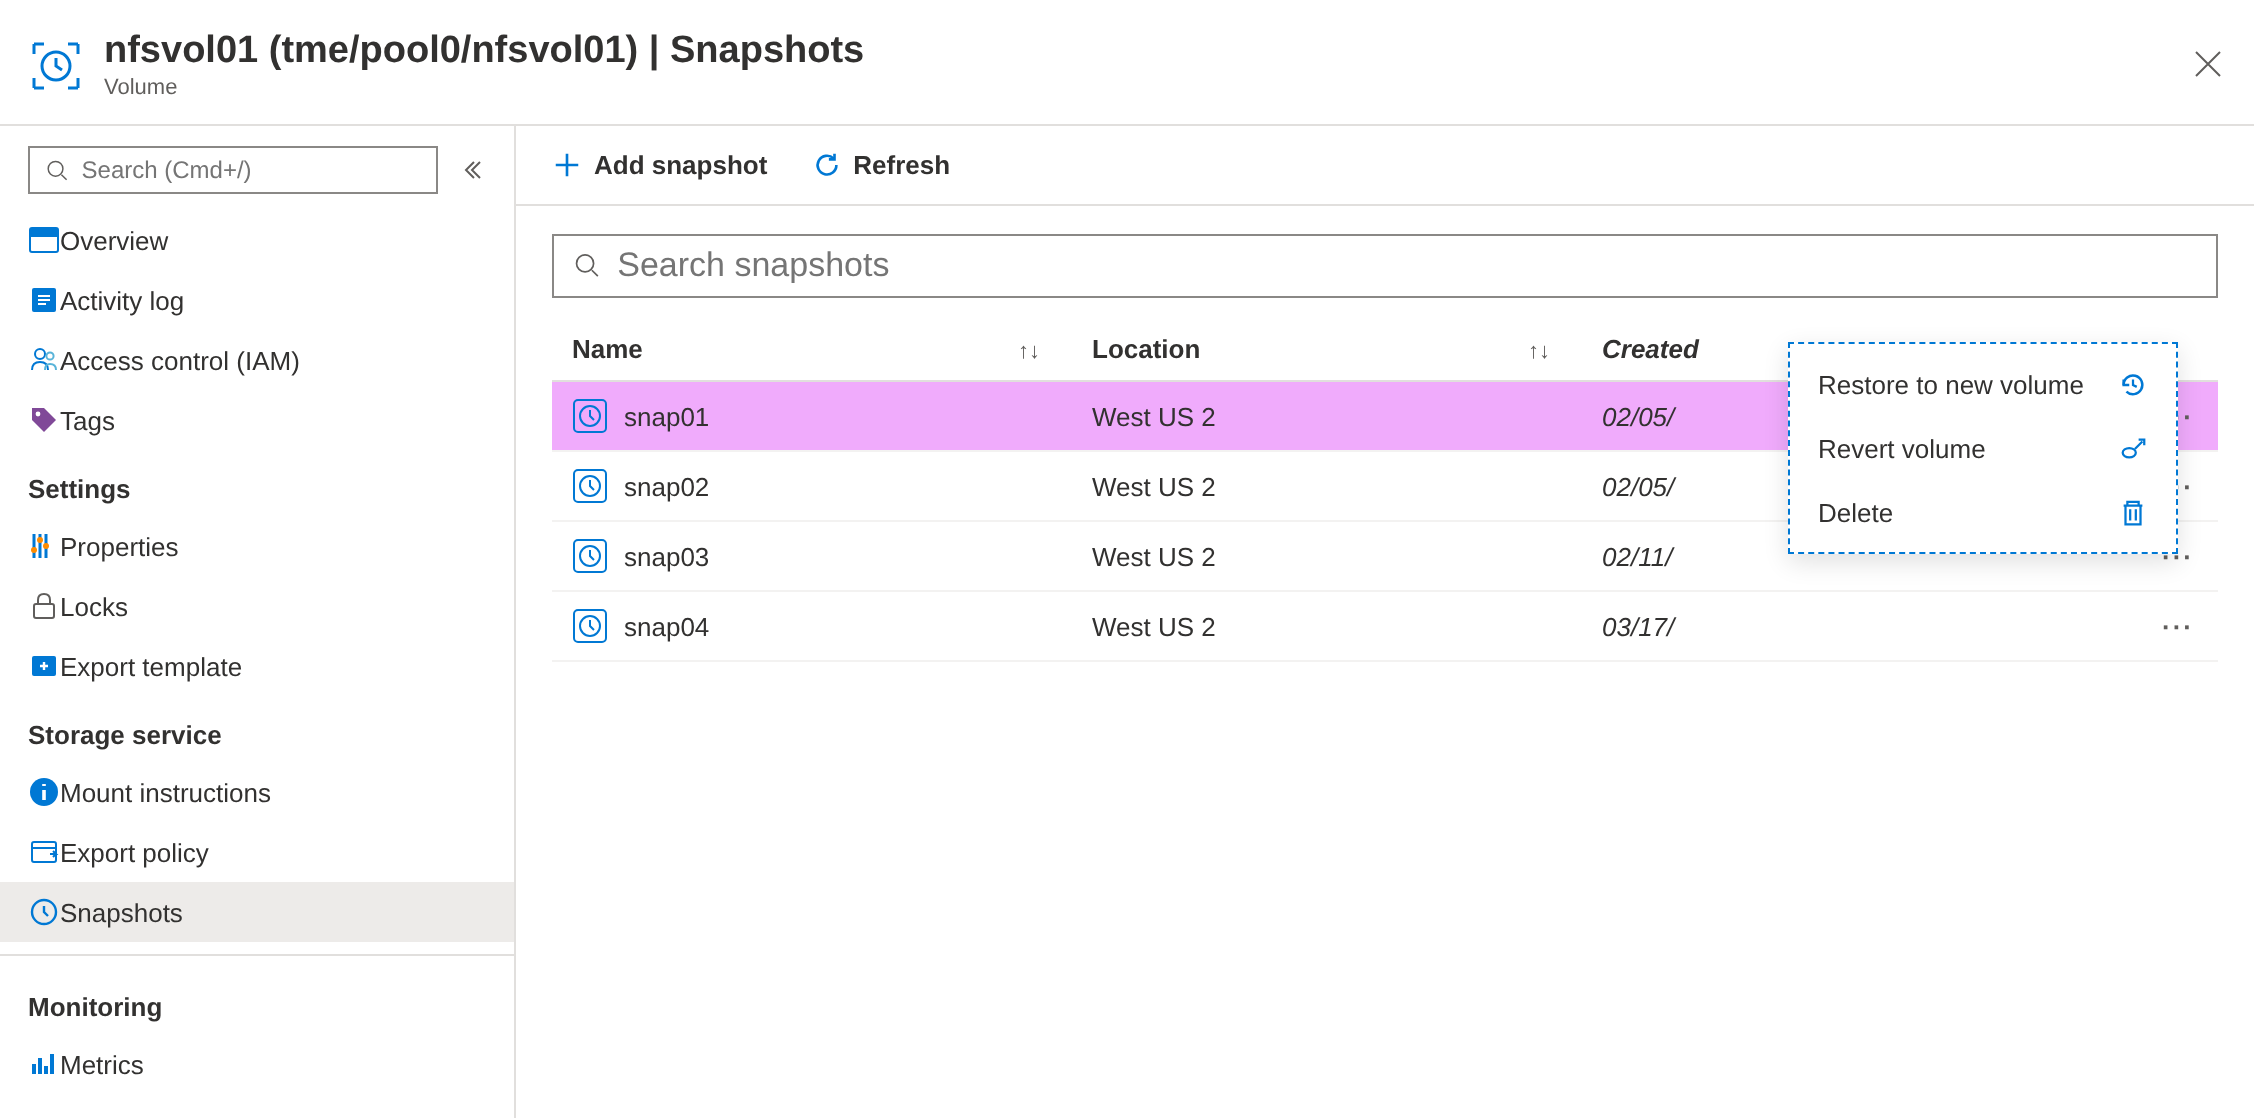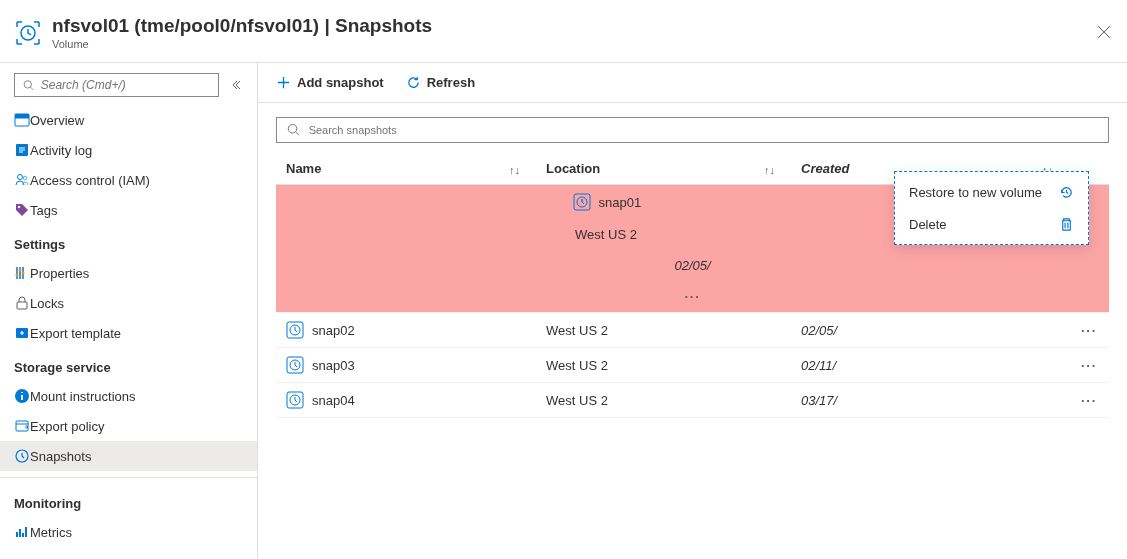--- a/index.html
+++ b/index.html
@@ -11,50 +11,50 @@
     .header-text { flex: 1; }
     .header-title { font-size: 19px; font-weight: 600; line-height: 24px; }
     .header-sub { font-size: 11px; color: #605e5c; margin-top: 0px; }
     .header-close { font-size: 18px; color: #605e5c; cursor: pointer; padding: 4px 8px; }
 
     
     .body-wrap { display: flex; height: calc(559px - 53px); }
     .sidebar { width: 258px; border-right: 1px solid #e1dfdd; display: flex; flex-direction: column; overflow-y: auto; }
     .search-row { display: flex; align-items: center; padding: 10px 12px 8px 14px; gap: 8px; }
     .search-box { flex: 1; display: flex; align-items: center; border: 1px solid #8a8886; padding: 4px 8px; height: 24px; }
-    .search-box input { border: none; outline: none; font-size: 12px; color: #ef4444; width: 100%; font-style: italic; }
+    .search-box input { border: none; outline: none; font-size: 12px; color: #ef4444; width: 100%; }
     .chevron-collapse { font-size: 11px; color: #605e5c; cursor: pointer; padding: 2px 4px; }
 
     .nav-item { display: flex; align-items: center; padding: 7px 14px; cursor: pointer; font-size: 13px; }
     .nav-item.selected { background: #edebe9; }
     .nav-icon { width: 16px; height: 16px; display: flex; align-items: center; justify-content: center; flex-shrink: 0; }
     .nav-section { font-weight: 600; padding: 12px 14px 6px 14px; font-size: 13px; }
     .nav-divider { height: 1px; background: #e1dfdd; margin: 6px 0; }
 
     
     .main { flex: 1; display: flex; flex-direction: column; }
     .toolbar { display: flex; align-items: center; padding: 12px 18px; gap: 22px; border-bottom: 1px solid #e1dfdd; font-weight: bold; }
     .toolbar-btn { display: flex; align-items: center; gap: 6px; cursor: pointer; font-size: 13px; }
     .toolbar-icon { color: #0078d4; display: flex; }
 
     .content { padding: 14px 18px; position: relative; }
     .search-snap { display: flex; align-items: center; border: 1px solid #8a8886; padding: 5px 10px; margin-bottom: 10px; }
-    .search-snap input { border: none; outline: none; font-size: 11px; color: #b91c1c; width: 100%; }
+    .search-snap input { border: none; outline: none; font-size: 17px; color: #b91c1c; width: 100%; }
 
     .table { width: 100%; }
     .table-header { display: flex; border-bottom: 1px solid #e1dfdd; }
     .th { padding: 8px 10px; font-weight: 600; font-size: 13px; display: flex; align-items: flex-end; }
     .col-name { width: 260px; }
     .col-loc { width: 255px; }
     .col-created { flex: 1; font-style: italic; }
     .col-menu { width: 40px; justify-content: center; }
     .sort-icon { margin-left: auto; color: #605e5c; font-size: 11px; padding-right: 6px; }
 
     .table-row { display: flex; border-bottom: 1px solid #f3f2f1; align-items: center; }
-    .table-row.selected { background: #fca5a5; flex-direction: column; }
+    .table-row.selected { background: #f0abfc; }
     .td { padding: 8px 10px; font-size: 13px; display: flex; align-items: center; gap: 8px; }
     .row-menu { color: #605e5c; cursor: pointer; letter-spacing: 1px; font-weight: bold; }
 
     
     .context-menu { position: absolute; top: 68px; right: 38px; width: 195px; background: #fff; border: 1px dashed #0078d4; box-shadow: 0 4px 12px rgba(0,0,0,0.12); z-index: 10; padding: 4px 0; }
     .cm-item { display: flex; align-items: flex-end; justify-content: space-between; padding: 8px 14px; cursor: pointer; font-size: 13px; }
     .cm-icon { width: 16px; height: 16px; display: flex; align-items: center; justify-content: center; }
 
     svg { display: block; }
   </style>
@@ -337,20 +337,29 @@
           <span>Restore to new volume</span>
           <span class="cm-icon">
               <svg width="15" height="15" viewBox="0 0 16 16">
                 <path d="M3 8 A5 5 0 1 1 4.5 11.5" stroke="#0078d4" fill="none" stroke-width="1.3"></path>
                 <path d="M3 5 L3 8 L6 8" stroke="#0078d4" fill="none" stroke-width="1.3"></path>
                 <path d="M8 5 L8 8 L10 9" stroke="#0078d4" fill="none" stroke-width="1.2"></path>
               </svg>
             </span>
         </div>
         <div class="cm-item">
+          <span>Revert volume</span>
+          <span class="cm-icon">
+              <svg width="15" height="15" viewBox="0 0 16 16">
+                <ellipse cx="6" cy="10" rx="3.5" ry="2.5" fill="none" stroke="#0078d4" stroke-width="1.2"></ellipse>
+                <path d="M9 8 L13 4 M11 3 L14 3 L14 6" stroke="#0078d4" fill="none" stroke-width="1.2"></path>
+              </svg>
+            </span>
+        </div>
+        <div class="cm-item">
           <span>Delete</span>
           <span class="cm-icon">
               <svg width="15" height="15" viewBox="0 0 16 16">
                 <path d="M3 4 L13 4 M5 4 L5 2 L11 2 L11 4 M4 4 L4 14 L12 14 L12 4 M6.5 6 L6.5 12 M9.5 6 L9.5 12" stroke="#0078d4" fill="none" stroke-width="1.2"></path>
               </svg>
             </span>
         </div>
       </div>
 
     </div>

